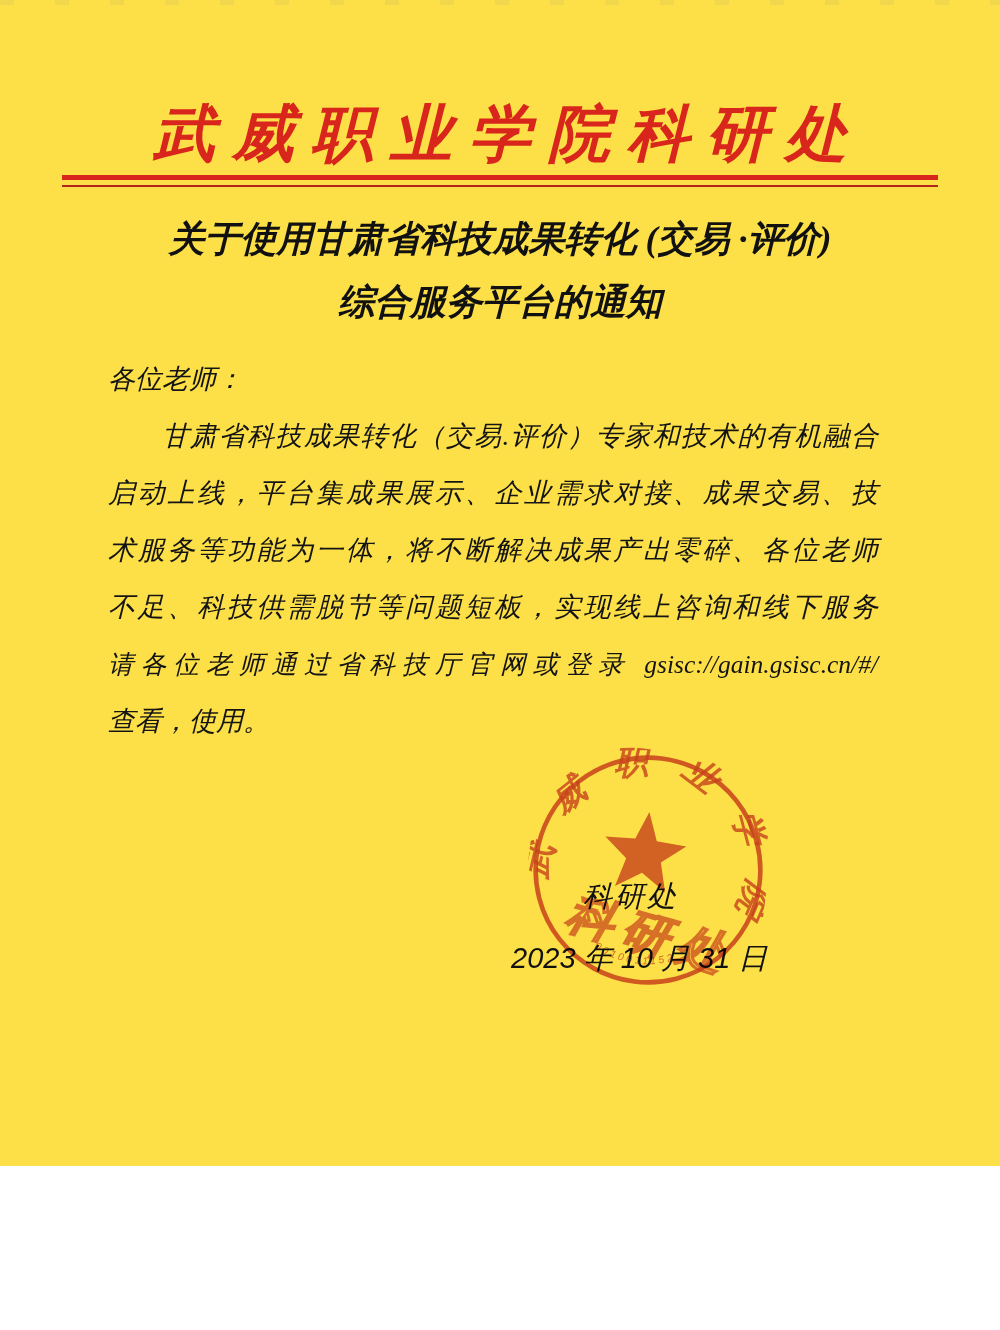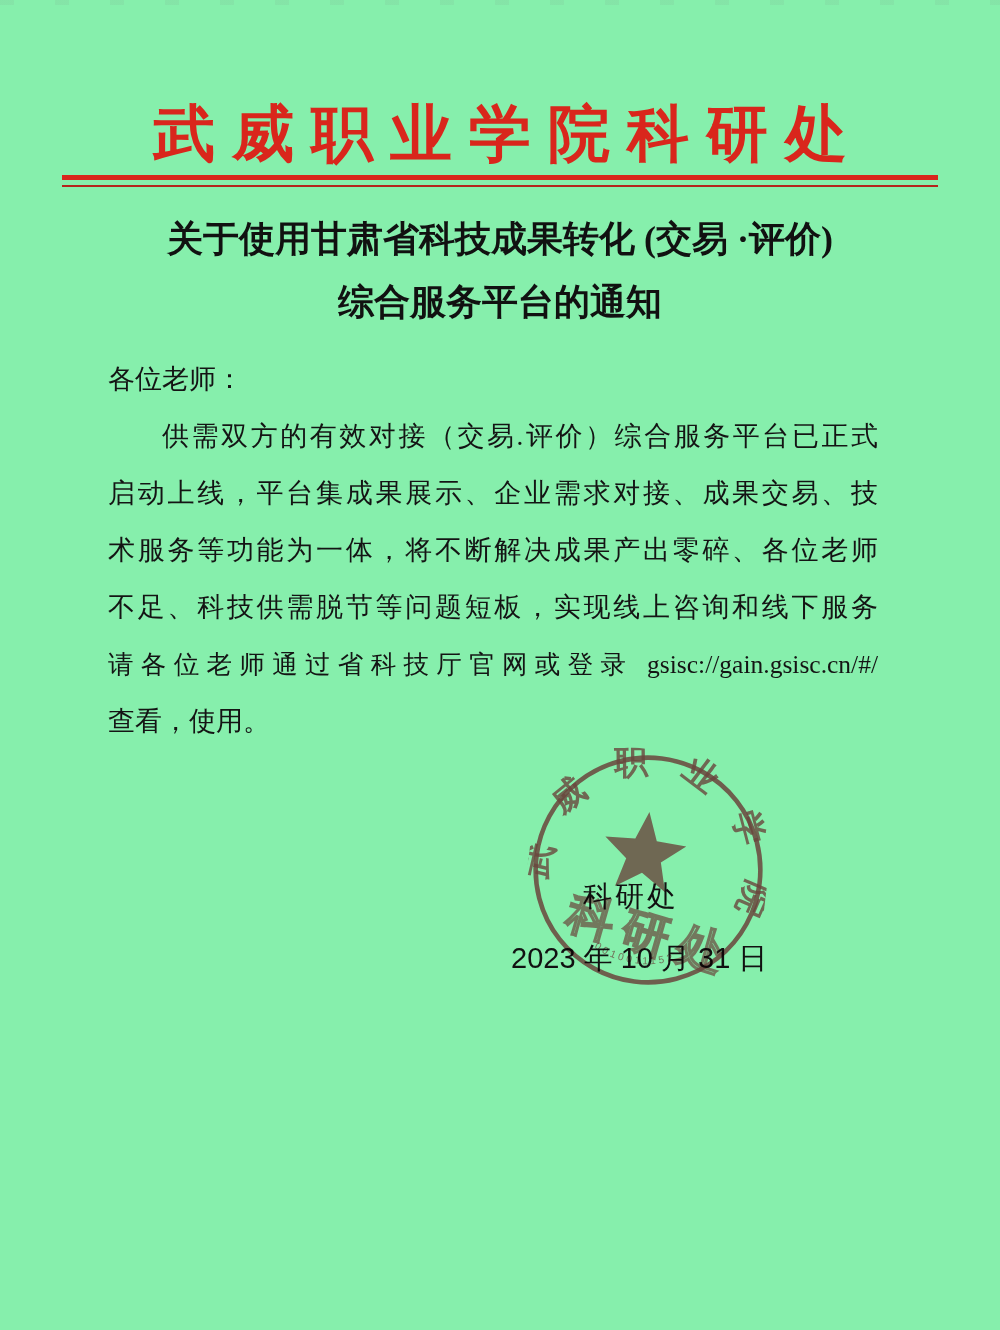--- a/index.html
+++ b/index.html
@@ -3,25 +3,26 @@
 <meta charset="utf-8">
 <style>
   html, body {
     margin: 0;
     padding: 0;
     background: #ffffff;
   }
   .page {
     position: relative;
     width: 1000px;
-    height: 1330px;
-    background: #86efac;
+    height: 1166px;
+    background: #fde047;
     overflow: hidden;
     font-family: "Liberation Serif", serif;
     color: #161616;
+    font-style: italic;
   }
   .scan-noise {
     position: absolute;
     top: 0; left: 0;
     width: 100%; height: 5px;
     background: repeating-linear-gradient(90deg,
       rgba(120,120,120,0.25) 0 14px,
       rgba(255,255,255,0) 14px 55px);
     opacity: 0.35;
   }
@@ -138,21 +139,21 @@
   <div class="rule rule-thick"></div>
   <div class="rule rule-thin"></div>
 
   <h2 class="doc-title">
     <span>关于使用甘肃省科技成果转化 (交易 ·评价)</span><br>
     <span>综合服务平台的通知</span>
   </h2>
 
   <div class="body-block">
     <div class="line salutation">各位老师：</div>
-    <div class="line indent">供需双方的有效对接（交易.评价）综合服务平台已正式</div>
+    <div class="line indent">甘肃省科技成果转化（交易.评价）专家和技术的有机融合</div>
     <div class="line">启动上线，平台集成果展示、企业需求对接、成果交易、技</div>
     <div class="line">术服务等功能为一体，将不断解决成果产出零碎、各位老师</div>
     <div class="line">不足、科技供需脱节等问题短板，实现线上咨询和线下服务</div>
     <div class="line tight">请各位老师通过省科技厅官网或登录 gsisc://gain.gsisc.cn/#/</div>
     <div class="line last">查看，使用。</div>
   </div>
 
   <div class="signer">科研处</div>
 
   <div class="doc-date">2023 年 10 月 31 日</div>

